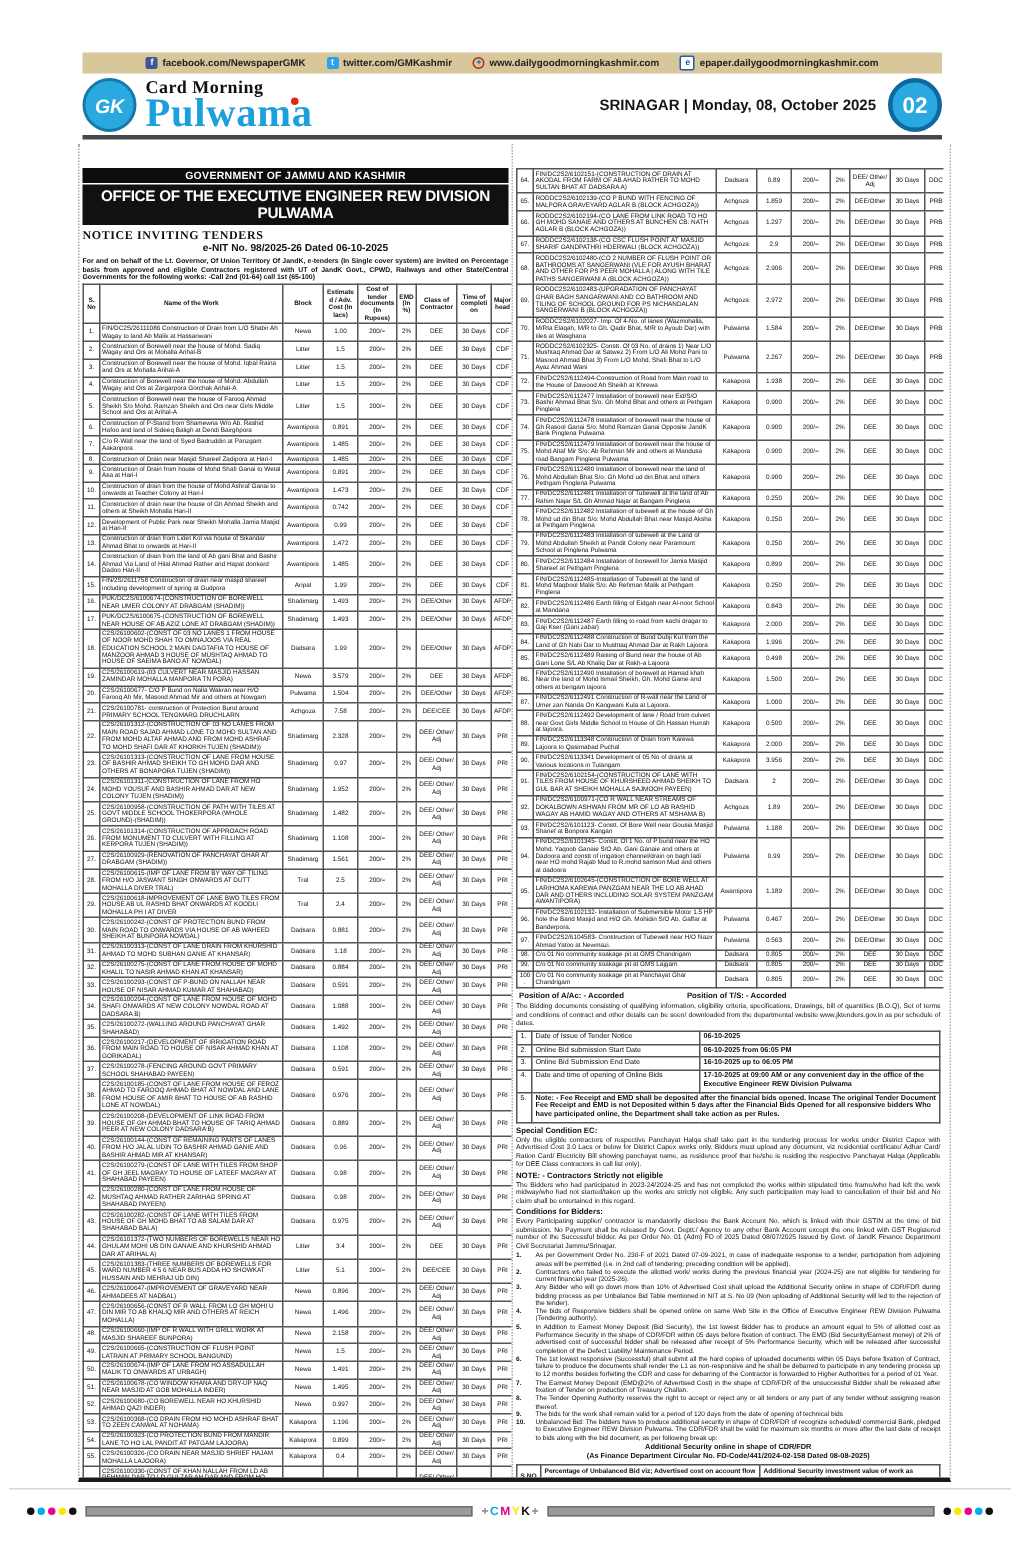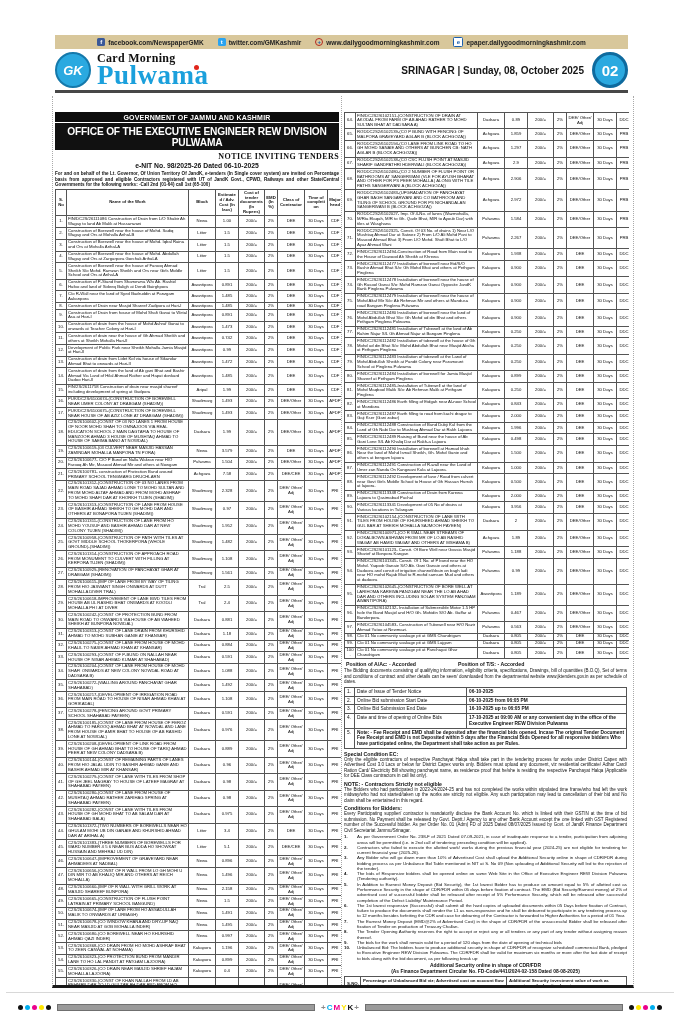--- a/index.html
+++ b/index.html
@@ -20,21 +20,21 @@
   .mast-right{margin-left:auto;display:flex;align-items:center;gap:8px;}
   .dateline{font-size:10px;font-weight:bold;color:#151515;}
   .page-circle{width:30px;height:30px;border-radius:50%;background:#2aa9e0;border:3px solid #0e6a9e;color:#fff;display:flex;align-items:center;justify-content:center;font-size:15px;font-weight:bold;}
   .mast-rule{position:absolute;top:90px;left:55px;width:573px;height:0;border-top:3px solid #474747;}
   
   .notice{position:absolute;top:96px;left:52px;width:580px;height:889px;display:flex;border-left:1px dotted #aaa;border-right:1px dotted #aaa;border-bottom:3px solid #1a1a1a;overflow:hidden;}
   .col{width:288px;padding:16px 2px;box-sizing:border-box;overflow:hidden;}
   .col-right{border-left:1px dotted #aaa;}
   .gov-bar{background:#0d0d0d;color:#fff;text-align:center;font-size:7px;font-weight:bold;padding:1.5px 0;letter-spacing:.2px;}
   .office-bar{background:#111;color:#fff;text-align:center;font-size:10.2px;font-weight:bold;padding:2.5px 0;margin-top:1px;letter-spacing:-.2px;}
-  .nit-title{text-align:right;font-size:8px;font-weight:bold;margin-top:2px;font-family:"Liberation Serif",serif;letter-spacing:.4px;}
+  .nit-title{text-align:left;font-size:8px;font-weight:bold;margin-top:2px;font-family:"Liberation Serif",serif;letter-spacing:.4px;}
   .nit-no{text-align:center;font-size:6.8px;font-weight:bold;margin-top:1px;}
   .intro{font-size:4.6px;line-height:1.25;text-align:justify;margin:2px 0 1px 0;font-weight:bold;}
   table{border-collapse:collapse;width:100%;table-layout:fixed;}
   .ttab td,.ttab th{border:0.5px solid #555;padding:0.6px 1px;font-size:4.25px;line-height:1.12;text-align:center;vertical-align:middle;word-wrap:break-word;}
   .ttab th{font-weight:bold;font-size:4.3px;}
   .ttab td.desc{text-align:left;}
   
   .accorded{display:flex;gap:42px;font-size:5.2px;font-weight:bold;margin:2px 0 1px 2px;}
   .para{font-size:4.5px;line-height:1.22;text-align:justify;}
   .dtab td{border:0.5px solid #555;padding:1px 2px;font-size:4.8px;line-height:1.2;vertical-align:top;}
@@ -78,21 +78,21 @@
   </div>
 
   <div class="masthead">
     <div class="gk-circle">GK</div>
     <div class="logo-text">
       <div class="logo-top">Card Morning</div>
       <div class="logo-main">Pulwama</div>
       <span class="logo-dot"></span>
     </div>
     <div class="mast-right">
-      <span class="dateline">SRINAGAR | Sunday, 08, October 2025</span>
+      <span class="dateline">SRINAGAR | Monday, 08, October 2025</span>
       <span class="page-circle">02</span>
     </div>
   </div>
   <div class="mast-rule"></div>
 
   <div class="notice">
 
     <div class="col">
       <div class="gov-bar">GOVERNMENT OF JAMMU AND KASHMIR</div>
       <div class="office-bar">OFFICE OF THE EXECUTIVE ENGINEER REW DIVISION PULWAMA</div>

